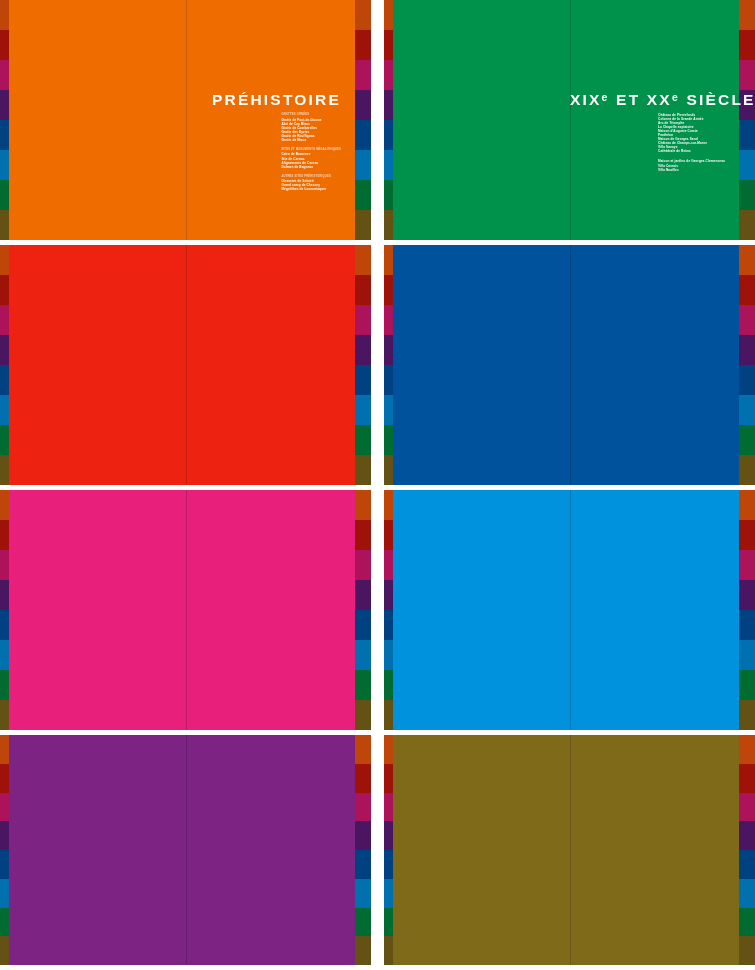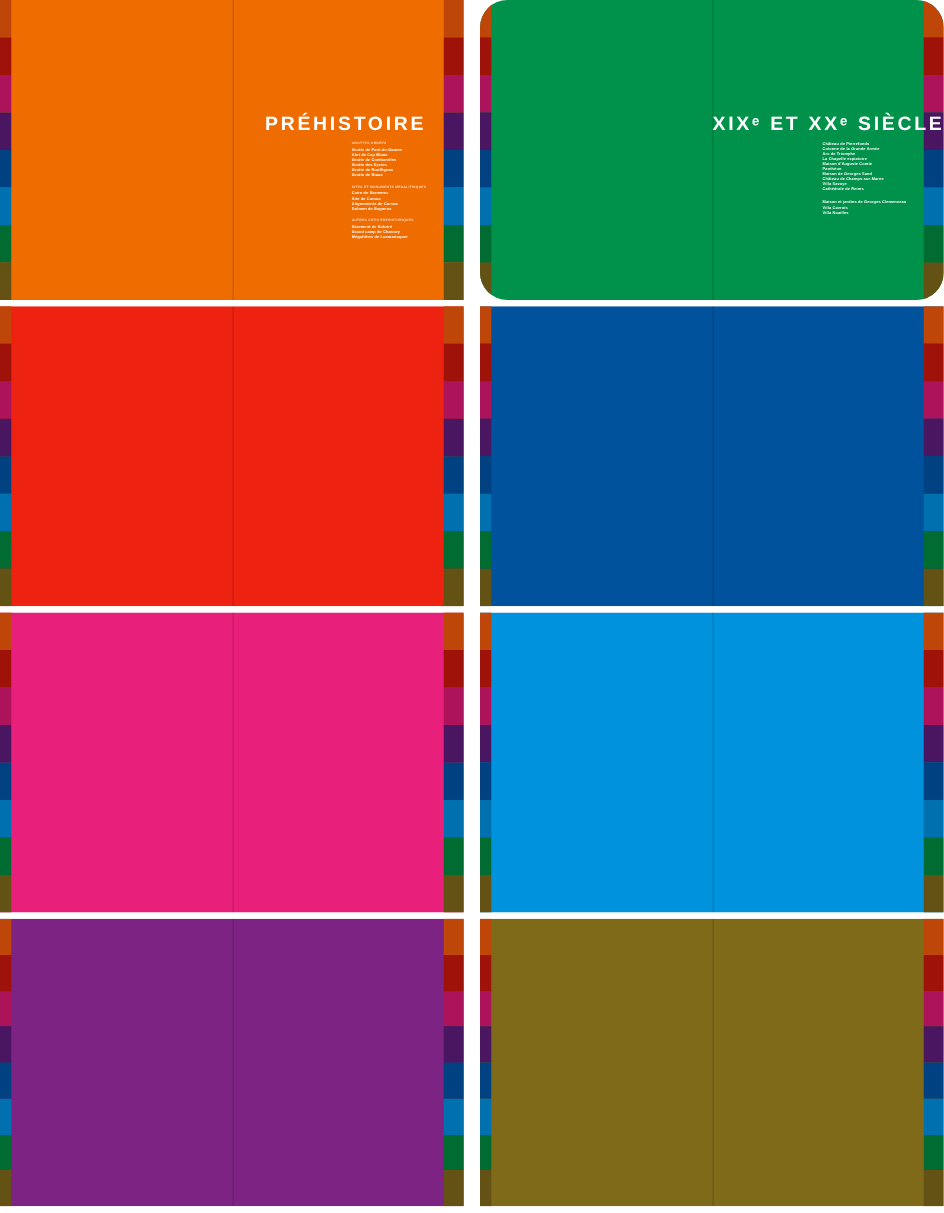--- a/index.html
+++ b/index.html
@@ -146,21 +146,21 @@
               <div class="item">Grand camp de Chassey</div>
               <div class="item">Mégalithes de Locmariaquer</div>
             </div>
           </div>
         </div>
     </div>
   </section>
 
   <div class="vgap" style="grid-column:2;grid-row:1;"></div>
 
-  <section class="spread t-xix" style="grid-column:3;grid-row:1;border-radius:22px;">
+  <section class="spread t-xix" style="grid-column:3;grid-row:1;">
     <div class="bg" style="background: rgb(0, 145, 74);"></div>
     <div class="edge left">
         <i style="background: rgb(232, 86, 10);"></i>
         <i style="background: rgb(195, 23, 13);"></i>
         <i style="background: rgb(212, 24, 110);"></i>
         <i style="background: rgb(91, 28, 120);"></i>
         <i style="background: rgb(0, 80, 158);"></i>
         <i style="background: rgb(0, 137, 214);"></i>
         <i style="background: rgb(0, 132, 61);"></i>
         <i style="background: rgb(122, 101, 25);"></i>

